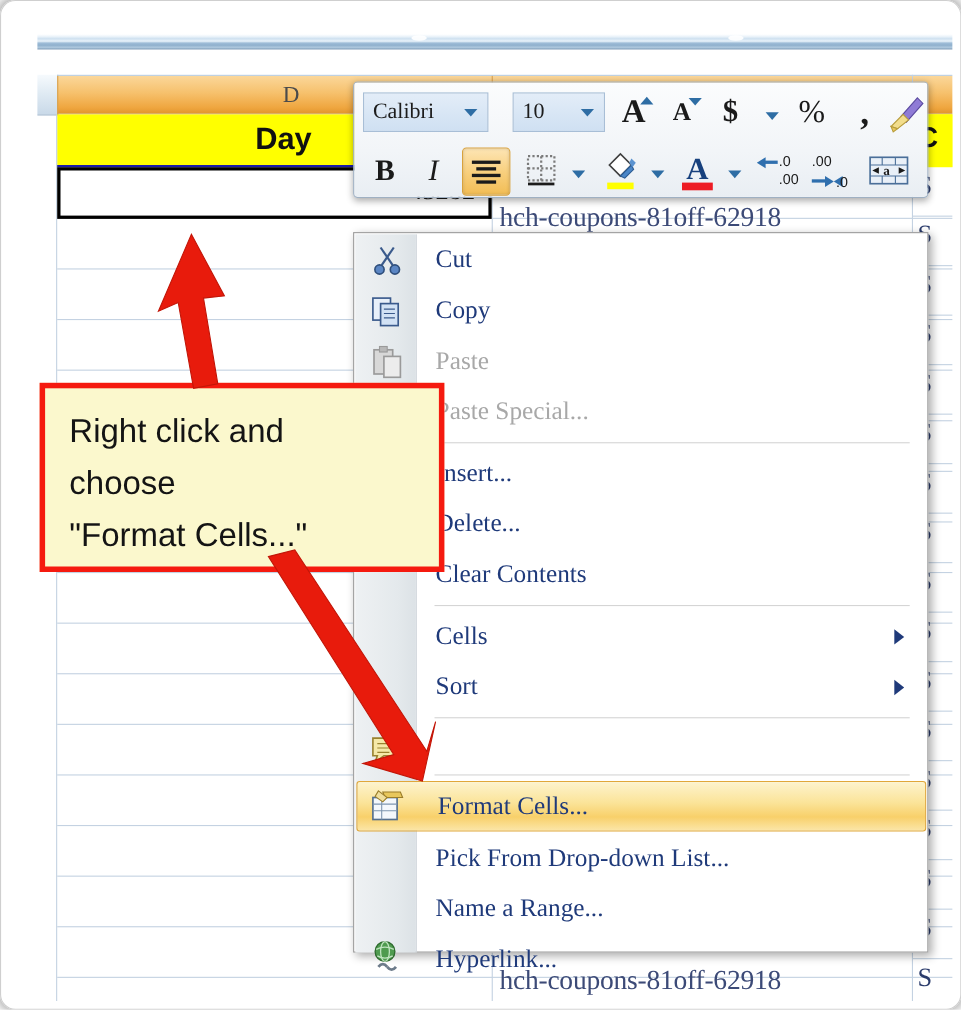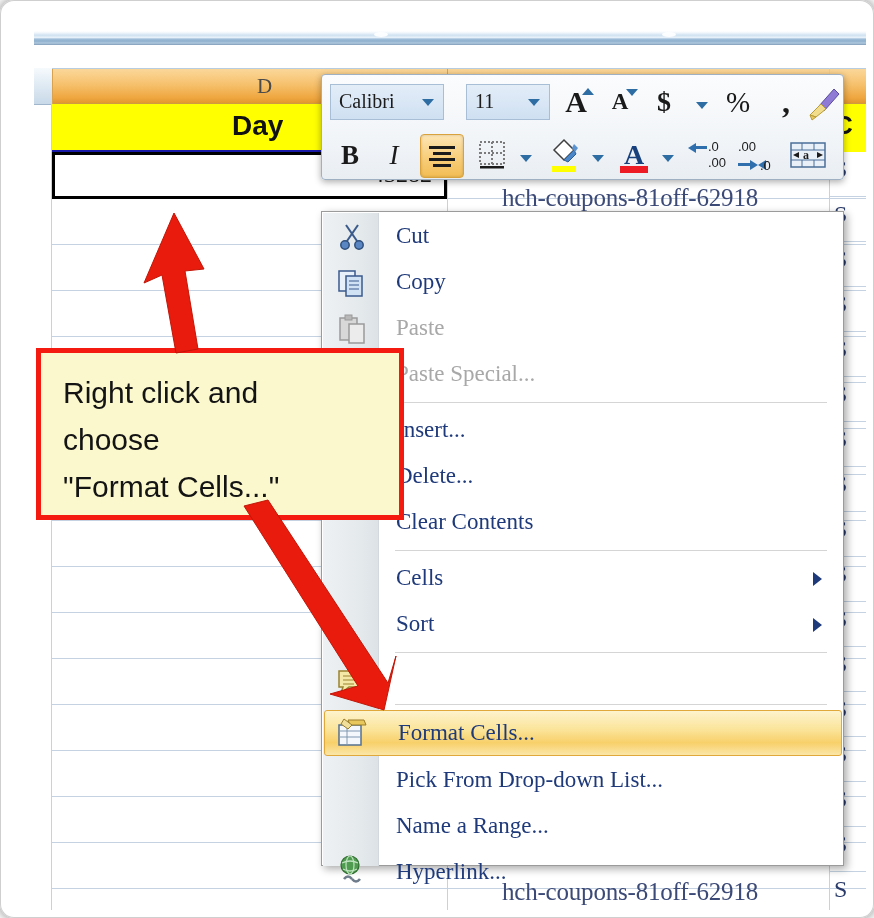--- a/index.html
+++ b/index.html
@@ -86,21 +86,21 @@
   }
   .selcell .val{
     position:absolute;right:12px;top:6px;font-size:24px;color:#1a1a1a;
     font-family:"Liberation Serif", serif;
   }
   .bluecap{position:absolute;left:18px;top:82px;width:397px;height:4px;background:#1a1aa8;}
 
   
   .dtext{
     position:absolute;font-size:25px;color:#2a3b6b;white-space:nowrap;
-    font-family:"Liberation Serif", serif;letter-spacing:-.2px;margin-left:48px;
+    font-family:"Liberation Serif", serif;letter-spacing:-.2px;
   }
   .dtext.blur{color:#3c4a77;}
 
   
   .scol{position:absolute;left:796px;top:0;width:36px;height:842px;}
   .scol .syellow{
     position:absolute;left:0;top:36px;width:36px;height:48px;background:#ffff00;
   }
   .scol .sy-lbl{position:absolute;left:4px;top:6px;font-size:26px;font-weight:bold;color:#111;}
   .scol .srow{
@@ -322,21 +322,21 @@
 
   </div>
 
   <div class="minibar">
     <div class="mb-row1">
       <div class="combo" style="left:8px;width:114px">
         <div class="ctext">Calibri</div>
         <div class="carrow"></div>
       </div>
       <div class="combo" style="left:144px;width:84px">
-        <div class="ctext">11</div>
+        <div class="ctext">10</div>
         <div class="carrow"></div>
       </div>
 
       <div class="tbtn" style="left:234px">
         <div class="g" style="font-family:'Liberation Serif',serif;font-weight:bold;font-size:30px">A</div>
         <div class="smallarrow" style="left:26px;top:7px;border-top-color:#2e6da4;transform:rotate(180deg)"></div>
       </div>
       <div class="tbtn" style="left:278px">
         <div class="g" style="font-family:'Liberation Serif',serif;font-weight:bold;font-size:23px">A</div>
         <div class="smallarrow" style="left:26px;top:8px"></div>

